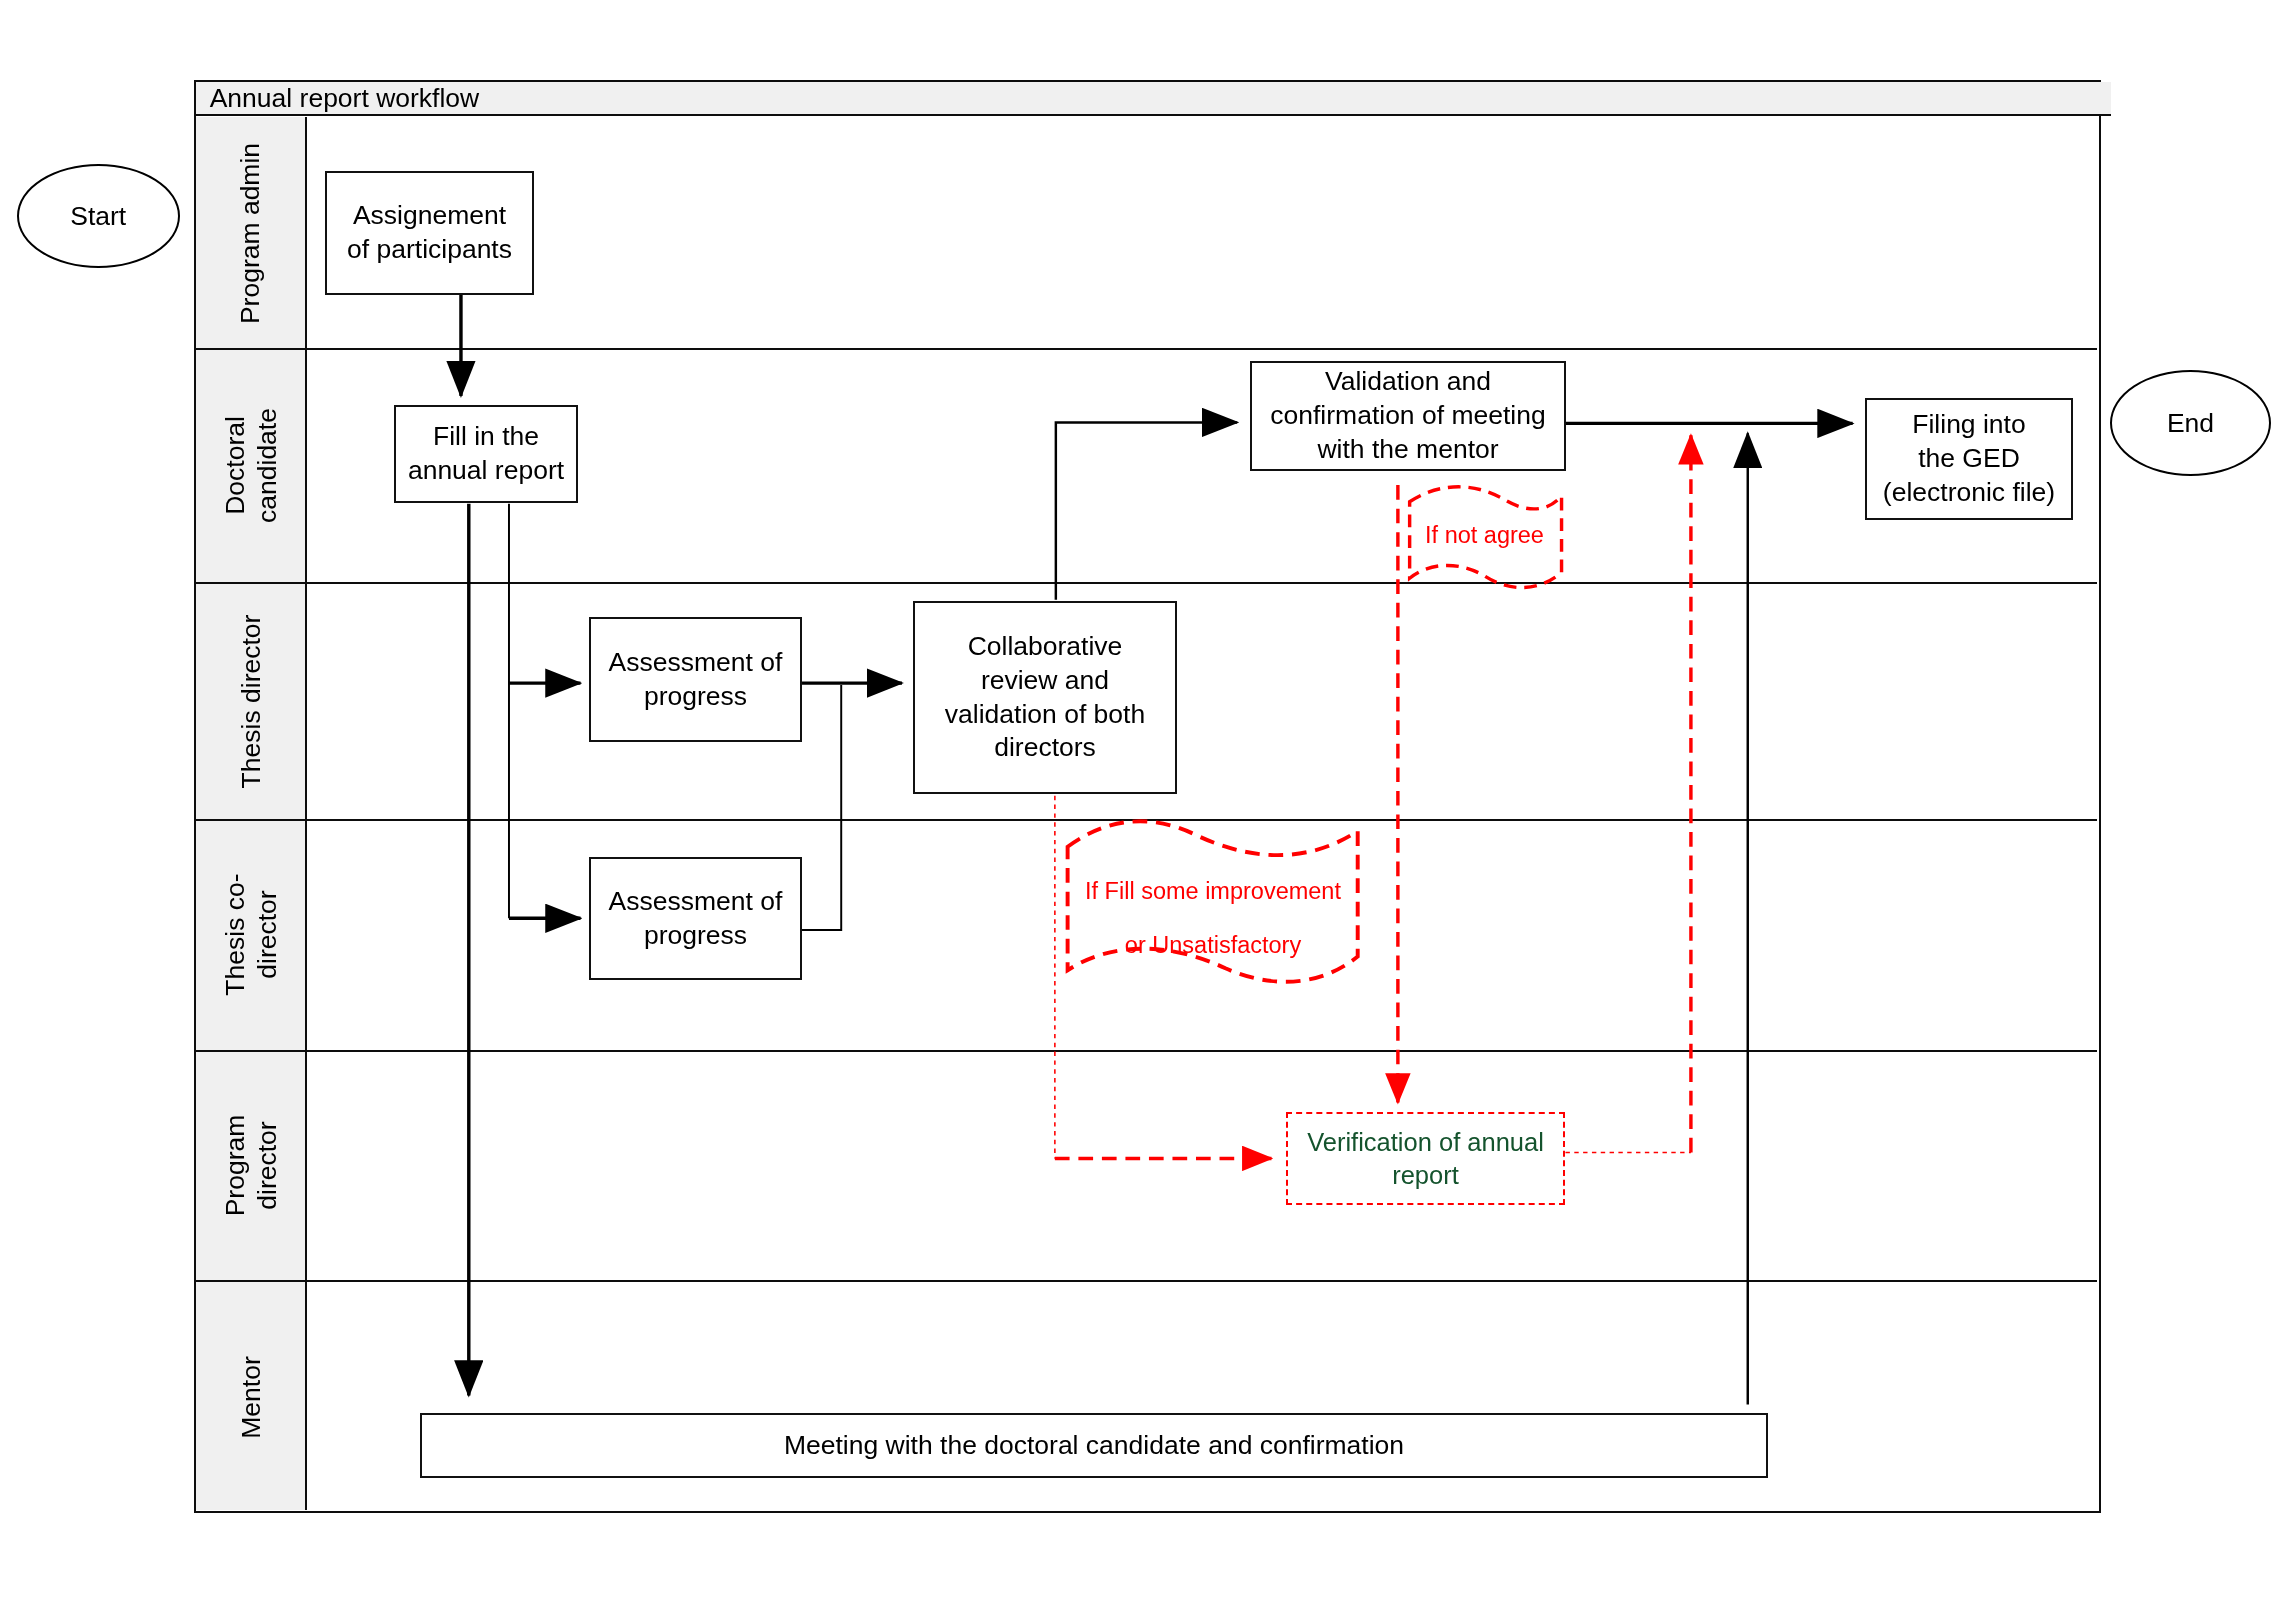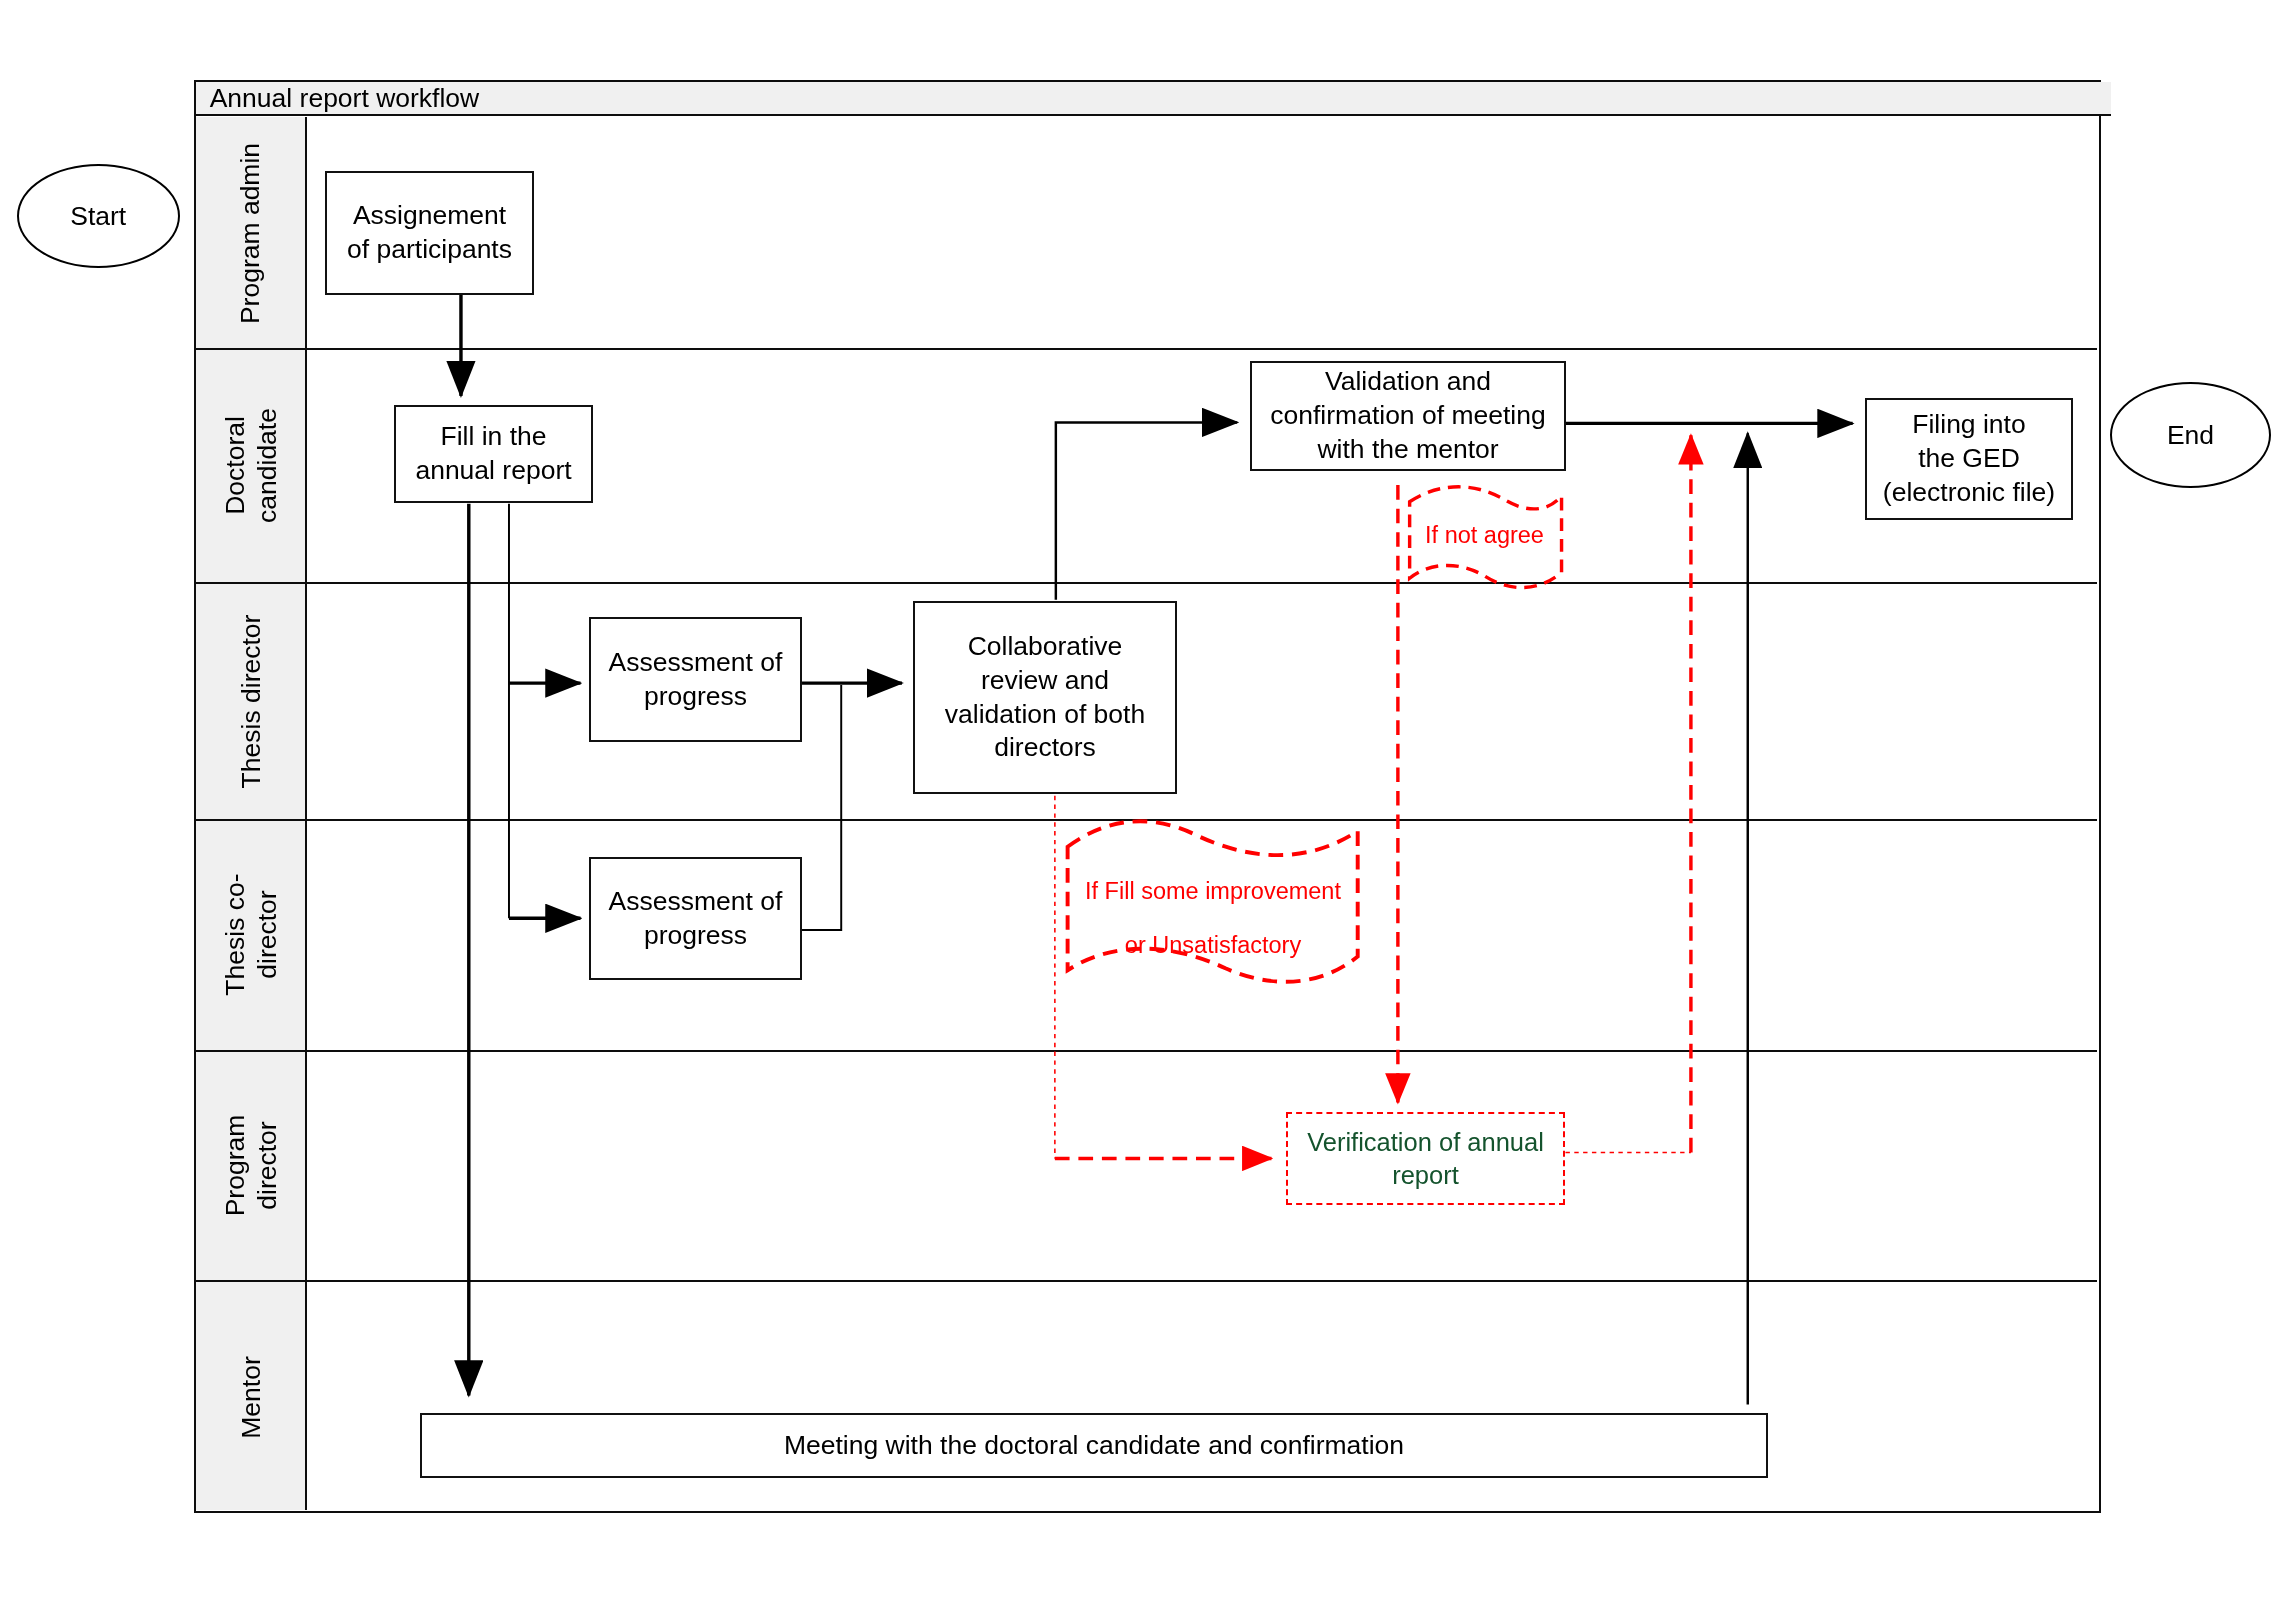--- a/index.html
+++ b/index.html
@@ -83,25 +83,25 @@
     <path d="M1597,1176 H1725" stroke="#ff0000" stroke-width="1.6" stroke-dasharray="4.5 4.5" fill="none"></path>
     <path d="M1725,1176 V444" stroke="#ff0000" stroke-width="3.5" stroke-dasharray="15 9" fill="none" marker-end="url(#ar)"></path>
 
     <path d="M1438,512 C1468,492 1505,492 1535,510 C1555,522 1578,524 1593,506
              L1593,584 C1570,604 1540,604 1515,588 C1488,572 1458,574 1438,590 Z" stroke="#ff0000" stroke-width="3.5" stroke-dasharray="13 8" fill="none"></path>
     <path d="M1089,864 C1130,834 1175,830 1220,852 C1270,876 1330,884 1385,848
              L1385,976 C1345,1008 1295,1008 1250,988 C1195,962 1135,960 1089,990 Z" stroke="#ff0000" stroke-width="4" stroke-dasharray="15 9" fill="none"></path>
   </svg>
 
   <div class="terminator" style="left:16.7px;top:164px;width:163px;height:104px;">Start</div>
-  <div class="terminator" style="left:2110px;top:382px;width:161px;height:106px;">End</div>
+  <div class="terminator" style="left:2110px;top:370px;width:161px;height:106px;">End</div>
 
   <div class="node" style="left:325px;top:165px;width:209px;height:124px;margin-top:6px;">Assignement
 of participants</div>
-  <div class="node" style="left:394px;top:405px;width:199px;height:98px;">Fill in the
+  <div class="node" style="left:394px;top:405px;width:184px;height:98px;">Fill in the
 annual report</div>
   <div class="node" style="left:1250px;top:361px;width:316px;height:110px;">Validation and
 confirmation of meeting
 with the mentor</div>
   <div class="node" style="left:1865px;top:358px;width:208px;height:122px;margin-top:40px;">Filing into
 the GED
 (electronic file)</div>
   <div class="node" style="left:589px;top:617px;width:213px;height:125px;">Assessment of
 progress</div>
   <div class="node" style="left:913px;top:601px;width:264px;height:193px;">Collaborative

